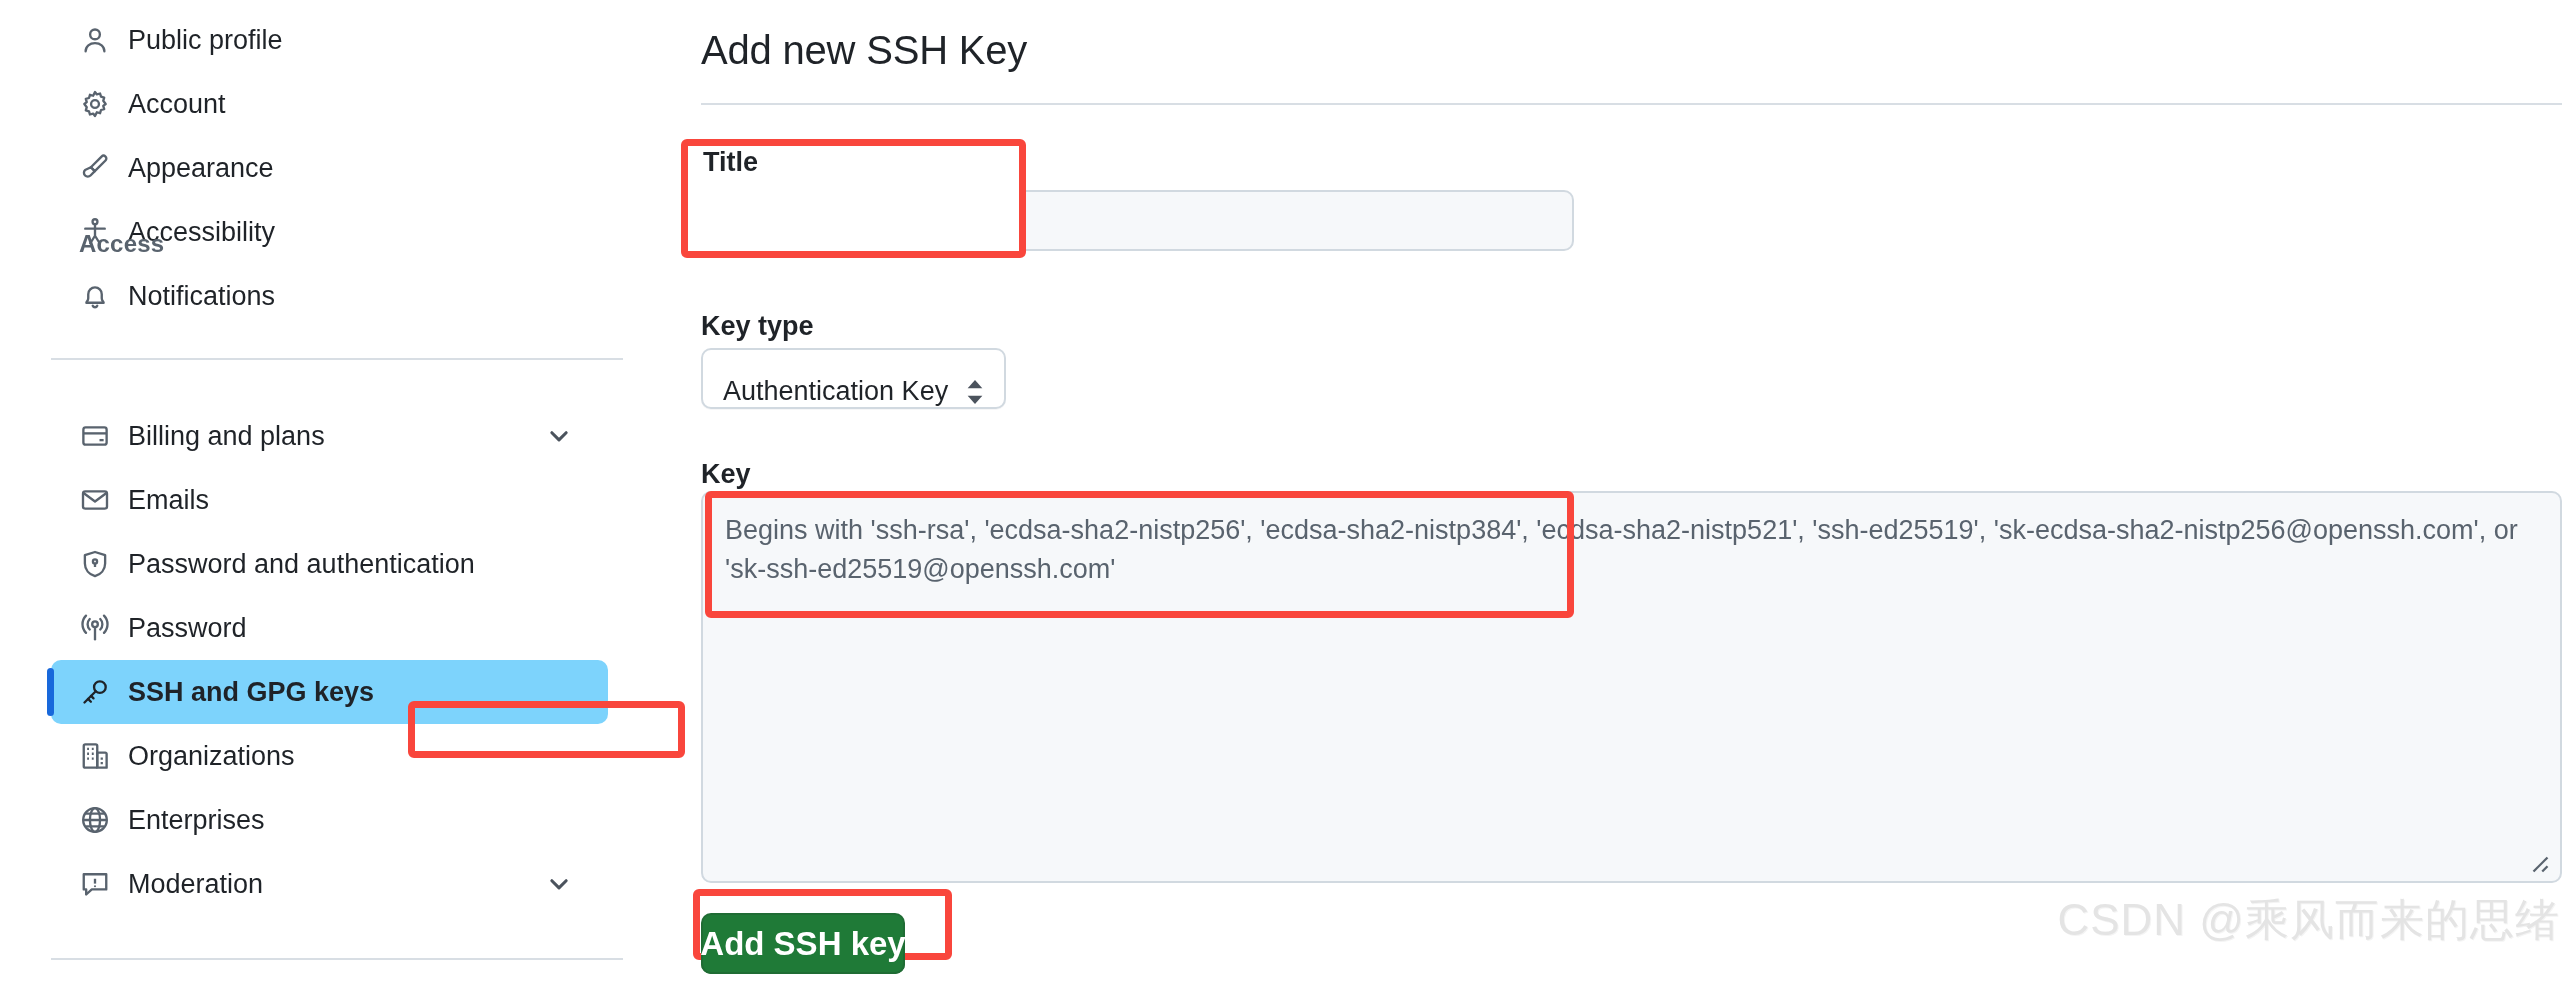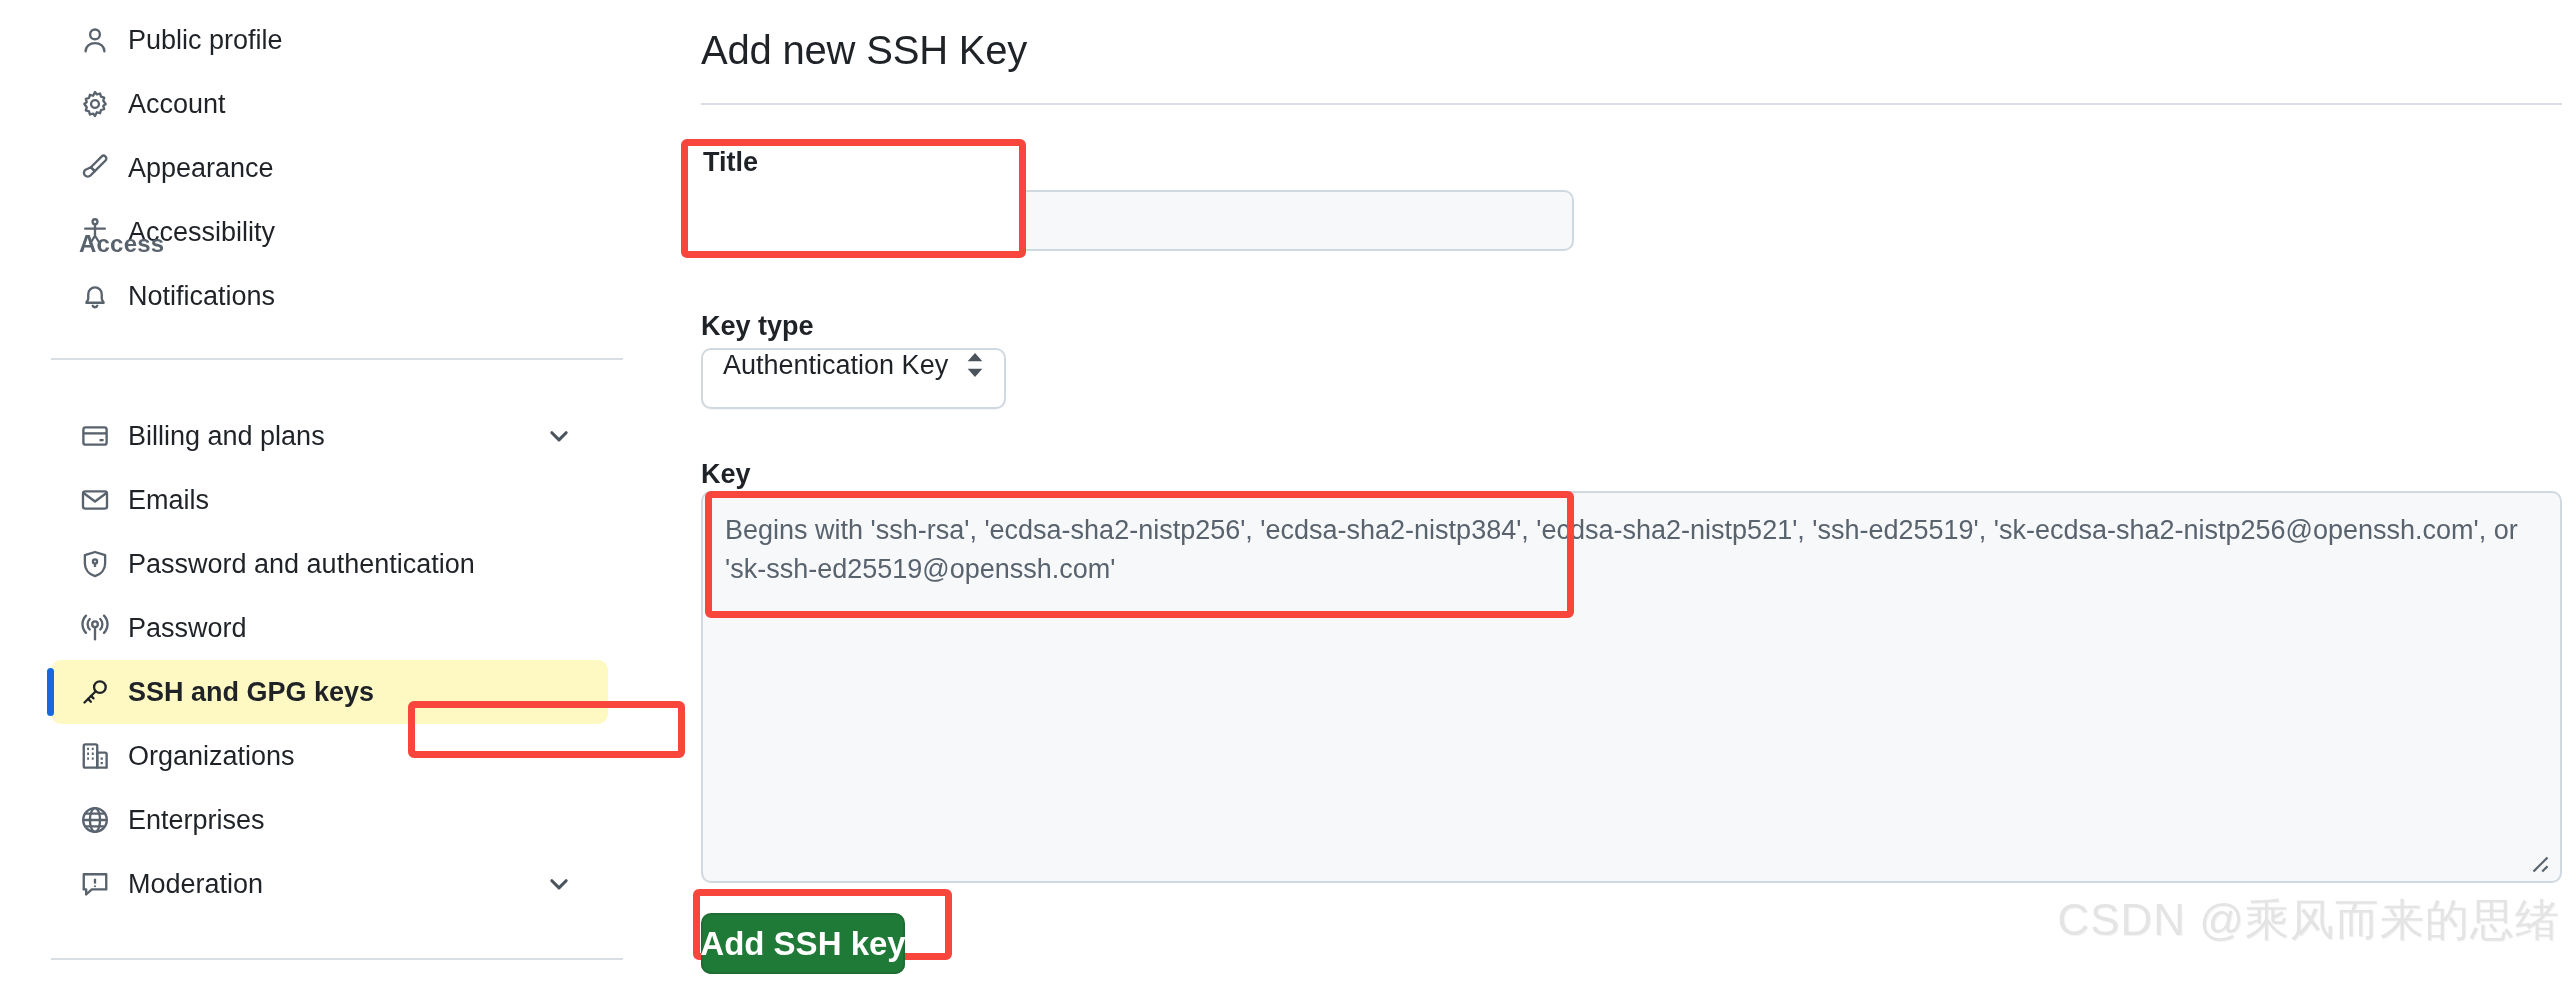--- a/index.html
+++ b/index.html
@@ -54,21 +54,21 @@
     position: absolute;
     right: 36px;
     top: 50%;
     transform: translateY(-50%);
     width: 26px; height: 26px;
     color: #4b535d;
   }
   .nav-item .chev svg { width: 26px; height: 26px; display: block; }
 
   .nav-item.selected {
-    background: #fef9c3;
+    background: #7dd3fc;
     font-weight: 700;
   }
   .nav-item.selected .ico { color: #1f2328; }
   .nav-item.selected::before {
     content: "";
     position: absolute;
     left: -4px;
     top: 8px;
     bottom: 8px;
     width: 7px;
@@ -130,21 +130,21 @@
     color: #1f2328;
     font-family: "Liberation Sans", "DejaVu Sans", sans-serif;
     padding: 0 18px;
     outline: none;
   }
   .text-input::placeholder { color: #59636e; }
 
   .select-box {
     position: absolute;
     display: flex;
-    align-items: flex-start;
+    align-items: flex-end;
     justify-content: space-between;
     background: #ffffff;
     border: 2px solid #d1d9e0;
     border-radius: 10px;
     padding: 0 18px 0 20px;
     font-size: 27px;
     color: #1f2328;
     cursor: pointer;
     box-shadow: 0 1px 0 rgba(31,35,40,0.04);
   }

